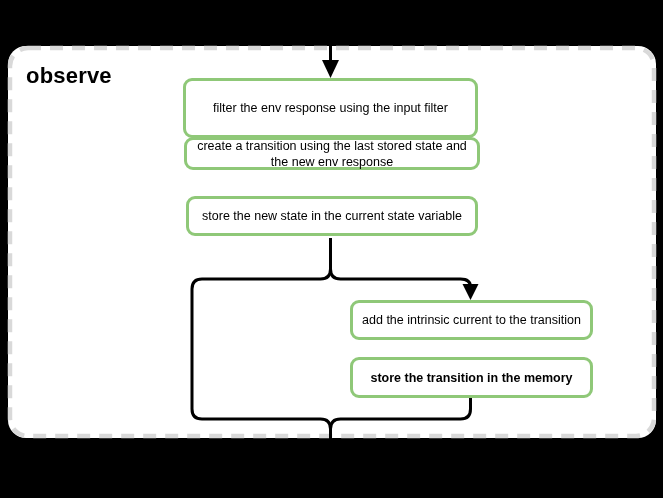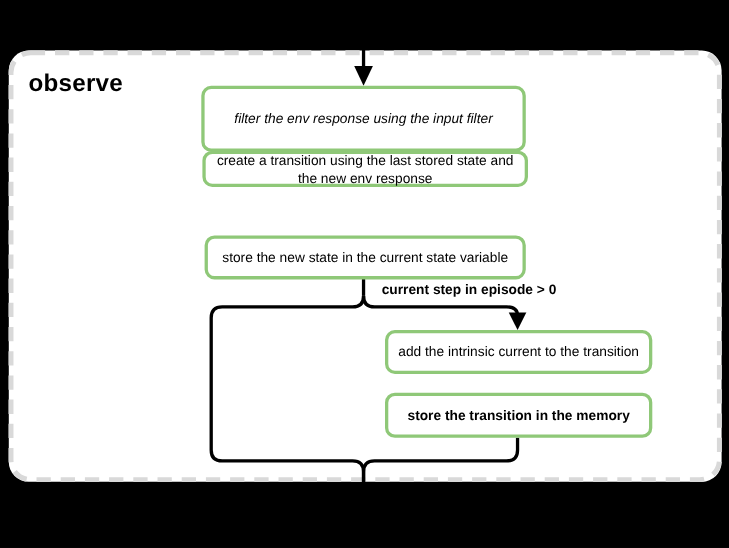--- a/index.html
+++ b/index.html
@@ -48,23 +48,23 @@
     border-radius: 9px;
     display: flex;
     align-items: center;
     justify-content: center;
     text-align: center;
     font-size: 12.5px;
     line-height: 1.28;
     color: #000000;
     padding: 2px 8px;
   }
-  .node-filter      { left: 183px; top:  78px; width: 295px; height: 60px; font-style: italic; }
+  .node-filter      { left: 183px; top:  78px; width: 295px; height: 60px; }
   .node-create      { left: 184px; top: 137px; width: 296px; height: 33px; }
-  .node-store-state { left: 186px; top: 214px; width: 292px; height: 40px; }
+  .node-store-state { left: 186px; top: 196px; width: 292px; height: 40px; }
   .node-add-reward  { left: 350px; top: 300px; width: 243px; height: 40px; }
   .node-store-trans { left: 350px; top: 357px; width: 243px; height: 41px; font-weight: bold; }
   .condition-label {
     position: absolute;
     left: 347px;
     top: 256px;
     font-size: 12.5px;
     font-weight: bold;
     color: #000000;
     white-space: nowrap;
@@ -105,21 +105,20 @@
   </div>
 
   <div class="node node-create">
     <span>create a transition using the last stored state and the new env response</span>
   </div>
 
   <div class="node node-store-state">
     <span>store the new state in the current state variable</span>
   </div>
 
-  <div class="condition-label">current step in episode &gt; 0</div>
 
   <div class="node node-add-reward">
     <span>add the intrinsic current to the transition</span>
   </div>
 
   <div class="node node-store-trans">
     <span>store the transition in the memory</span>
   </div>
 
 </div>

